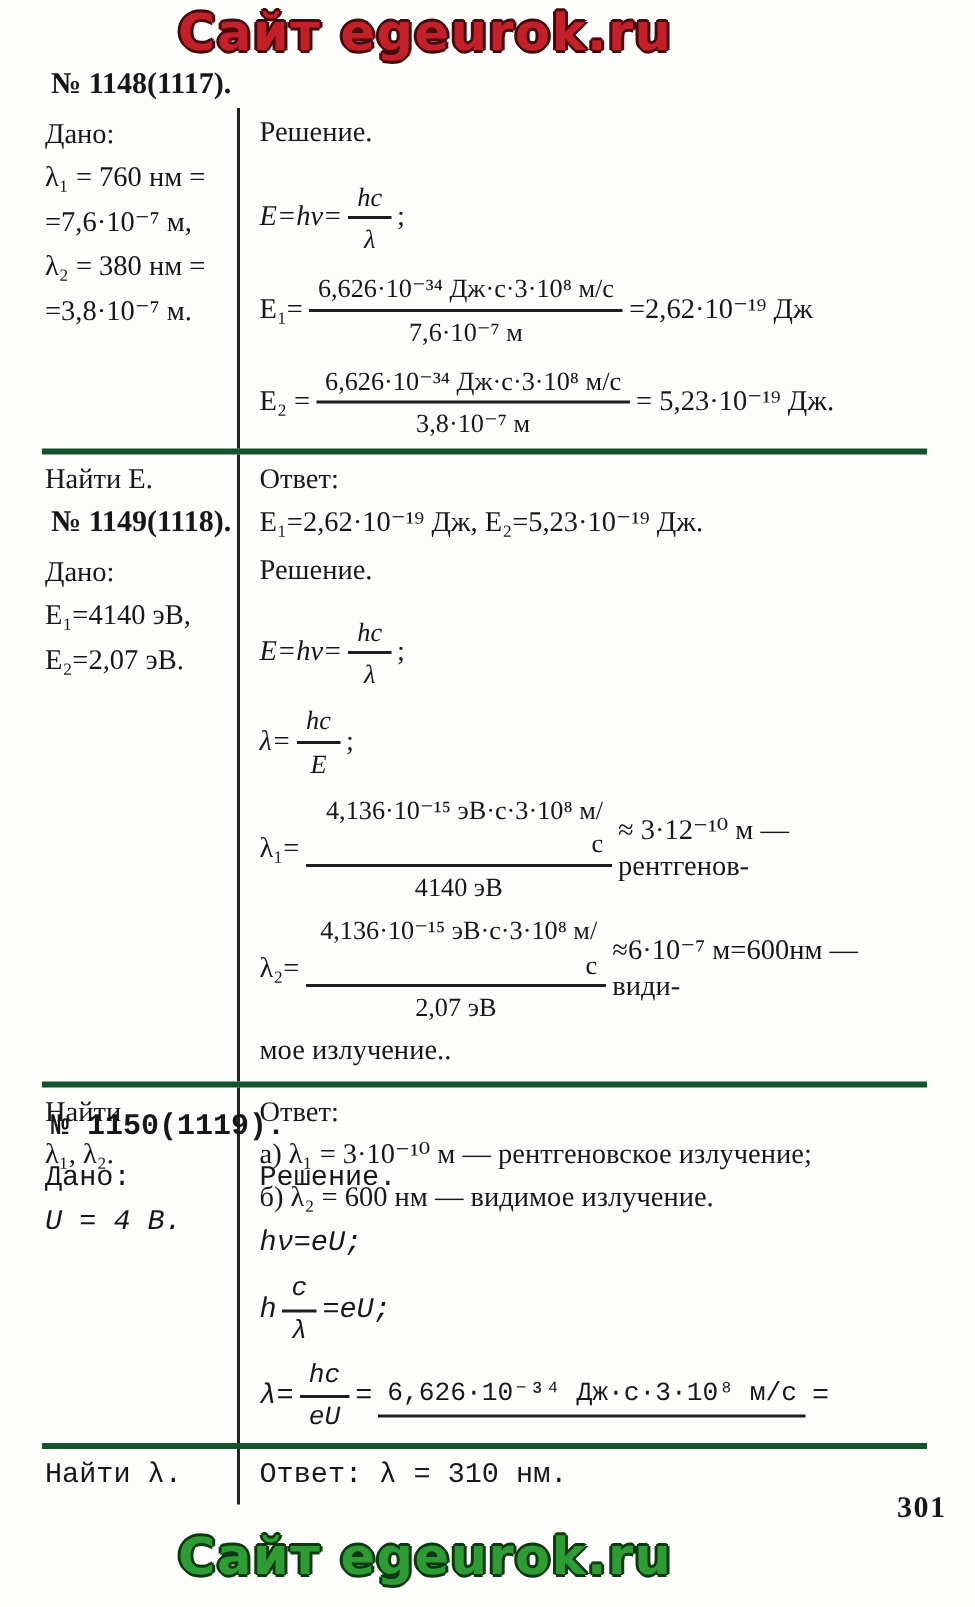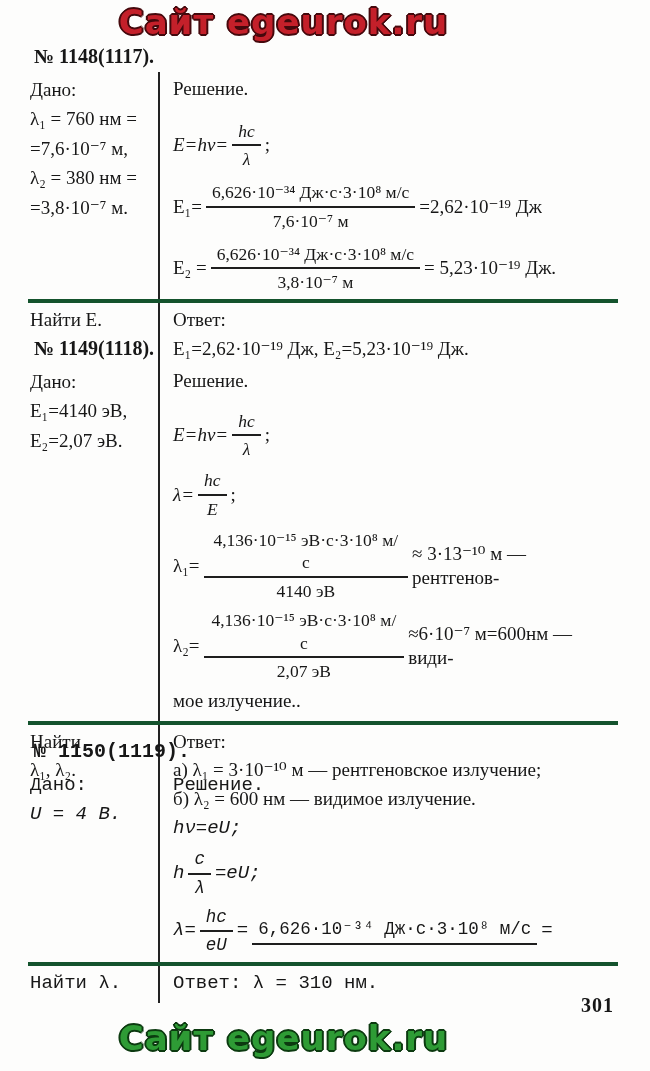--- a/index.html
+++ b/index.html
@@ -42,29 +42,29 @@
   .tbl { margin:0 32px 0 28px; }
   .row { display:flex; align-items:stretch; }
   .row-answer { border-top:4px solid #14532d; }
   .cell-left { width:130px; flex:none; padding:3px 2px 4px 2px; font-size:19px; }
   .cell-right { flex:1; border-left:2px solid #222; padding:3px 0 5px 13px; font-size:19px; }
   .line { line-height:1.5; }
   .gline { line-height:1.55; }
   .fline { display:flex; align-items:center; line-height:1.25; }
   .frac {
     display:inline-flex; flex-direction:column; align-items:center;
-    vertical-align:middle; text-align:center;
+    vertical-align:middle; text-align:right;
     font-size:17.5px; margin:0 4px;
   }
   .frac .num { display:block; border-bottom:2px solid #1e1e1e; padding:0 6px 2px; line-height:1.3; }
   .frac .den { display:block; padding-top:2px; line-height:1.3; }
   .it { font-style:italic; } .mt16 { margin-top:16px; } .mt14 { margin-top:14px; }
   .mt10 { margin-top:10px; } .mt8 { margin-top:8px; } .mt6 { margin-top:6px; } .mt4 { margin-top:4px; }
   .page-number {
-    position:absolute; top:994px; right:36px;
+    position:absolute; top:994px; right:19px;
     font-size:20px; font-weight:bold; letter-spacing:1px;text-align:right;
   }
 </style>
 </head>
 <body>
 
 <div class="banner red-banner">Сайт egeurok.ru</div>
 
 <section class="problem" id="p1148">
   <div class="problem-title">№ 1148(1117).</div>
@@ -143,21 +143,21 @@
             <span class="den it">E</span>
           </span>
           <span>;</span>
         </div>
         <div class="fline mt8">
           <span>λ₁=</span>
           <span class="frac">
             <span class="num">4,136·10⁻¹⁵ эВ·с·3·10⁸ м/с</span>
             <span class="den">4140 эВ</span>
           </span>
-          <span>≈ 3·13⁻¹⁰ м — рентгенов-</span>
+          <span>≈ 3·12⁻¹⁰ м — рентгенов-</span>
         </div>
         <div class="fline mt6">
           <span>λ₂=</span>
           <span class="frac">
             <span class="num">4,136·10⁻¹⁵ эВ·с·3·10⁸ м/с</span>
             <span class="den">2,07 эВ</span>
           </span>
           <span>≈6·10⁻⁷ м=600нм — види-</span>
         </div>
         <div class="line mt4">мое излучение..</div>

